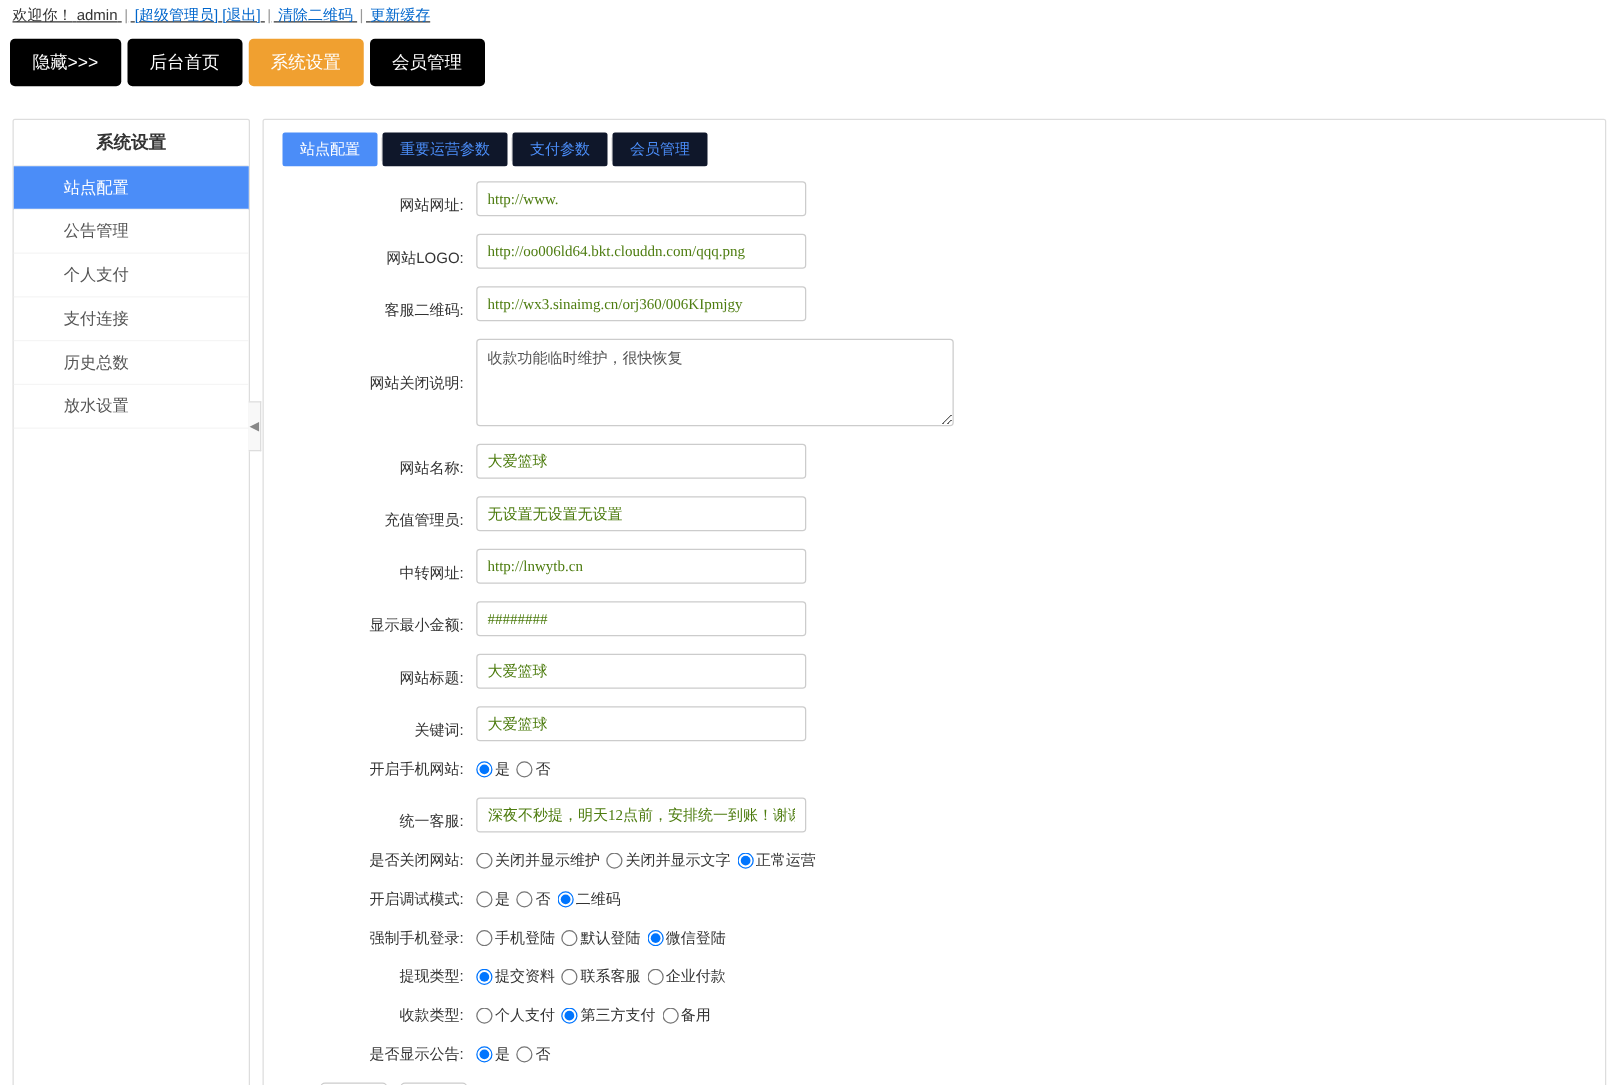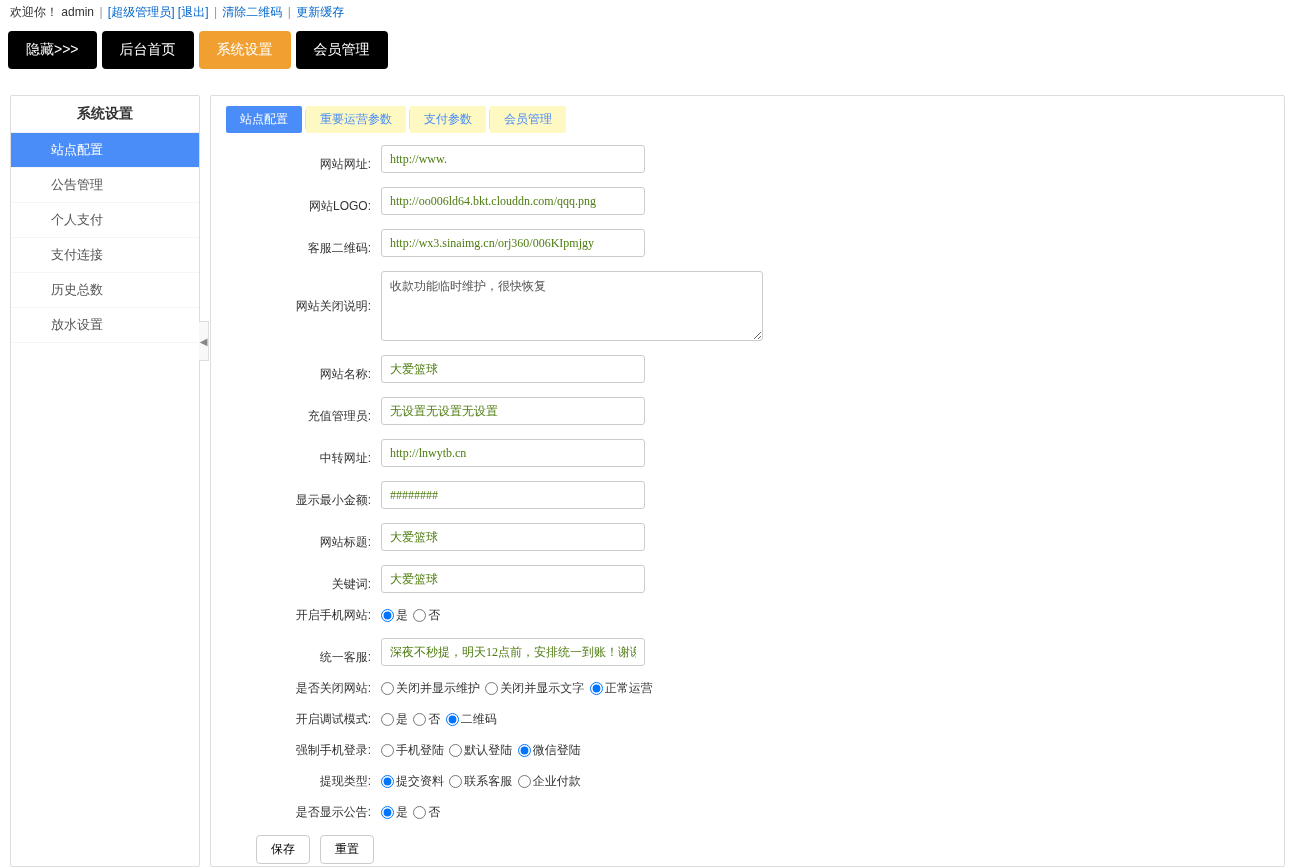--- a/index.html
+++ b/index.html
@@ -6,20 +6,21 @@
     body {
       font-family: "Microsoft YaHei", Arial, sans-serif;
       font-size: 12px;
       color: #333;
       background: #fff;
     }
     .top-bar {
       padding: 4px 10px;
       font-size: 12px;
       color: #333;
+      text-decoration: underline;
     }
     .top-bar a { color: #0066cc; text-decoration: none; }
     .top-bar .sep { color: #999; margin: 0 2px; }
     .main-nav {
       padding: 6px 8px;
       display: flex;
       gap: 5px;
     }
     .main-nav button {
       border: none;
@@ -89,21 +90,21 @@
       padding: 10px 15px 2px 15px;
       min-height: 760px;
     }
     .tabs {
       display: flex;
       gap: 4px;
       margin-bottom: 12px;
     }
     .tab {
       padding: 5px 14px;
-      background: #fef9c3;
+      background: #0f172a;
       color: #4b8df8;
       font-size: 12px;
       cursor: pointer;
       border-radius: 2px;
       position: relative;
     }
     .tab.active { background: #4b8df8; color: #fff; }
     .tab:not(:last-child)::after{
        content:"";
        position:absolute;
@@ -290,20 +291,28 @@
 
     <div class="form-row">
       <div class="label">提现类型:</div>
       <div class="radio-group">
         <input type="radio" name="wtype" checked="" style=""><label>提交资料</label>
         <input type="radio" name="wtype" style=""><label>联系客服</label>
         <input type="radio" name="wtype" style=""><label>企业付款</label>
       </div>
     </div>
 
+    <div class="form-row">
+      <div class="label">收款类型:</div>
+      <div class="radio-group">
+        <input type="radio" name="ctype" style=""><label>个人支付</label>
+        <input type="radio" name="ctype" checked="" style=""><label>第三方支付</label>
+        <input type="radio" name="ctype" style=""><label>备用</label>
+      </div>
+    </div>
 
     <div class="form-row">
       <div class="label">是否显示公告:</div>
       <div class="radio-group">
         <input type="radio" name="snotice" checked="" style=""><label>是</label>
         <input type="radio" name="snotice" style=""><label>否</label>
       </div>
     </div>
 
     <div class="actions">

